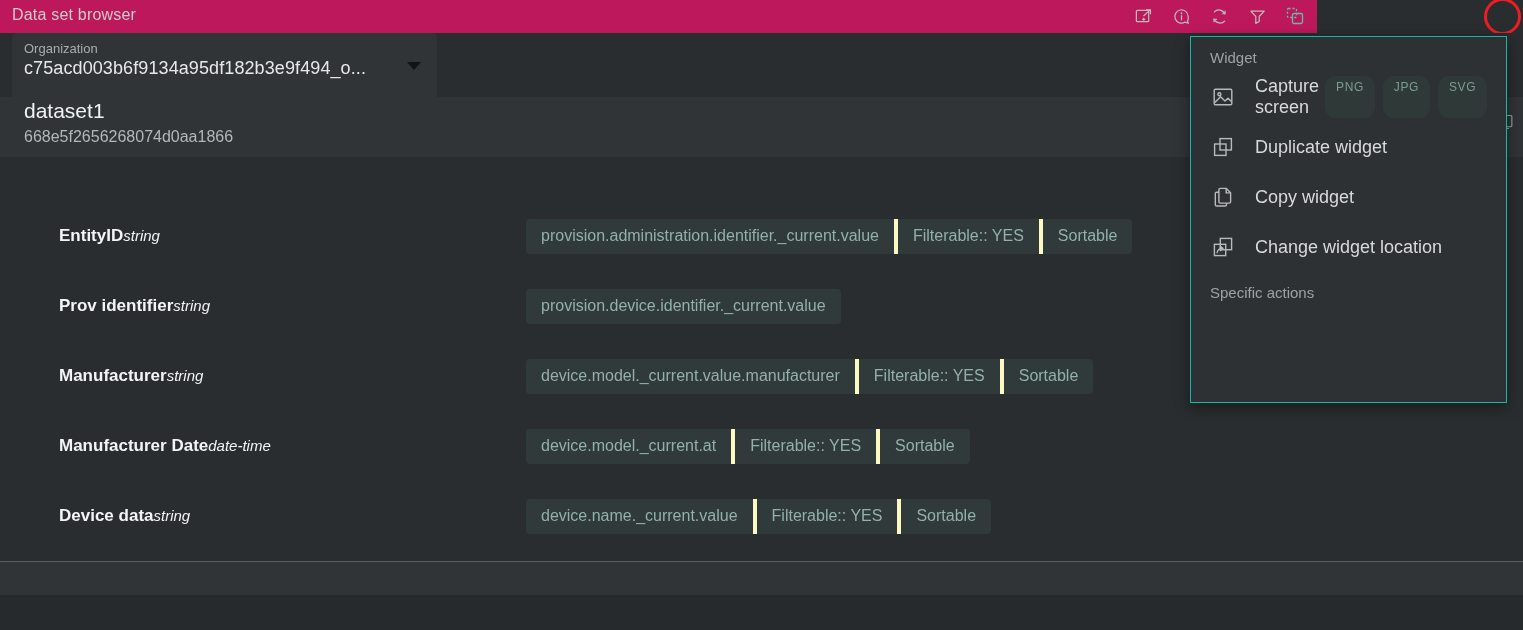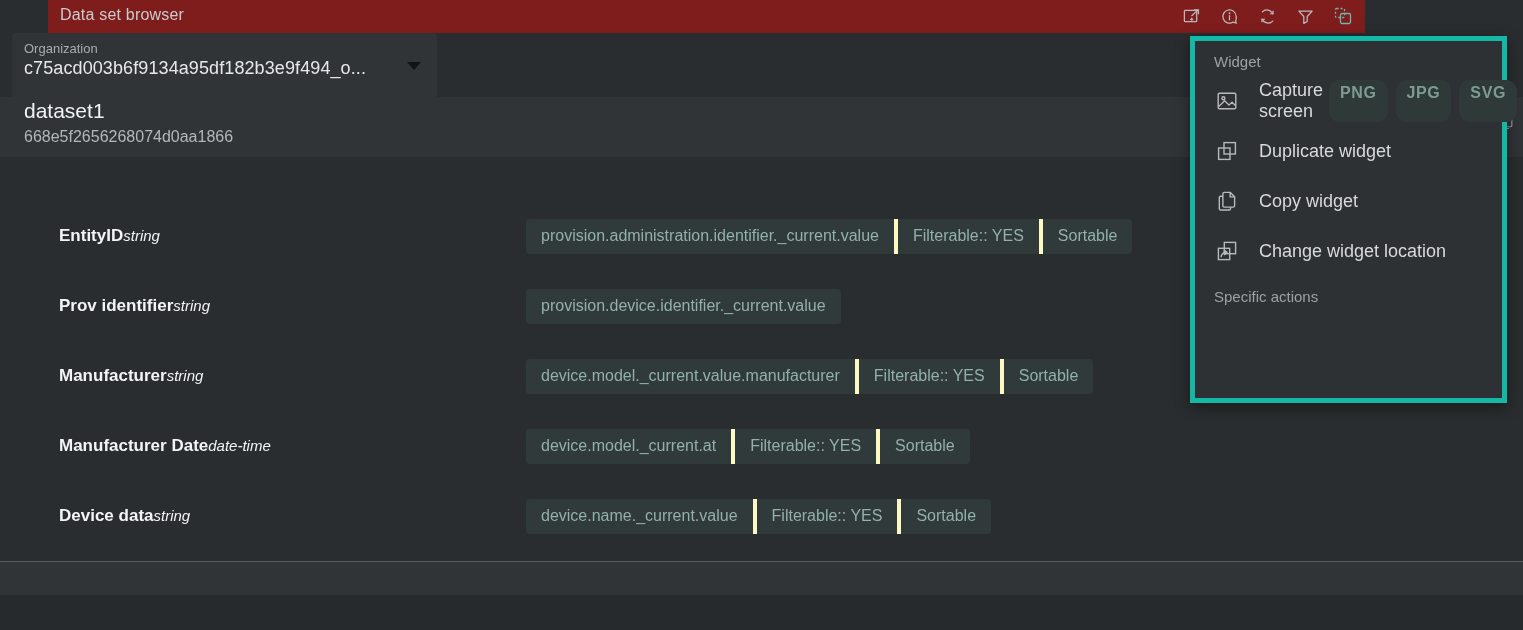--- a/index.html
+++ b/index.html
@@ -7,22 +7,21 @@
     width: 1523px; height: 630px;
     background: #272a2c;
     font-family: "Liberation Sans", sans-serif;
     overflow: hidden;
   }
   #app { position: relative; width: 1523px; height: 630px; background: #2a2d2f; }
 
   
   .topbar {
     position: absolute; left: 0; top: 0; width: 1317px; height: 33px;
-    background: #7f1d1d;
-    margin-left: 48px;
+    background: #be185d;
   }
   .topbar-title {
     position: absolute; left: 12px; top: 6px;
     font-size: 16px; color: #c9cccd; letter-spacing: .2px;
   }
   .topbar-icons {
     position: absolute; right: 10px; top: 4px;
     display: flex; align-items: center; gap: 14px;
   }
   .ticon {
@@ -96,36 +95,36 @@
   .chip:last-child { border-right: none; }
 
   
   .hrule { position: absolute; left: 0; width: 1523px; height: 1px; background: #5a5d5f; }
   .footerband { position: absolute; left: 0; top: 562px; width: 1523px; height: 33px; background: #313436; }
   .bottomfill { position: absolute; left: 0; top: 595px; width: 1523px; height: 35px; background: #272a2c; }
 
   
   .menu {
     position: absolute; left: 1190px; top: 36px; width: 317px; height: 367px;
-    background: #2e3133; border: 5px solid #14b8a6;
+    background: #2e3133; border: 1px solid #14b8a6;
     box-shadow: 0 4px 14px rgba(0,0,0,.45); z-index: 40;
   }
   .menu-section {
     font-size: 15px; color: #9ea1a3; padding: 12px 19px 6px 19px;
   }
   .menu-item {
     display: flex; align-items: center; min-height: 50px; padding: 0 19px;
     cursor: pointer; gap: 19px;
   }
   .mi-icon { width: 26px; height: 26px; flex: 0 0 26px; color: #b7babc; display: flex; align-items: center; justify-content: center; }
   .mi-body { display: flex; flex-direction: row; gap: 6px; }
   .mi-label { font-size: 18px; color: #d7d9db; }
   .fmt-row { display: flex; gap: 8px; }
   .fmt {
-    background: #2f3a38; color: #7d9b93; font-size: 16px; font-weight: bold;
+    background: #2f3a38; color: #7d9b93; font-size: 12px; font-weight: normal;
     letter-spacing: .6px; padding: 4px 11px; border-radius: 11px; cursor: pointer;
   }
 </style>
 </head>
 <body>
 
 <div id="app">
 
   <div class="topbar">
     <div class="topbar-title">Data set browser</div>

